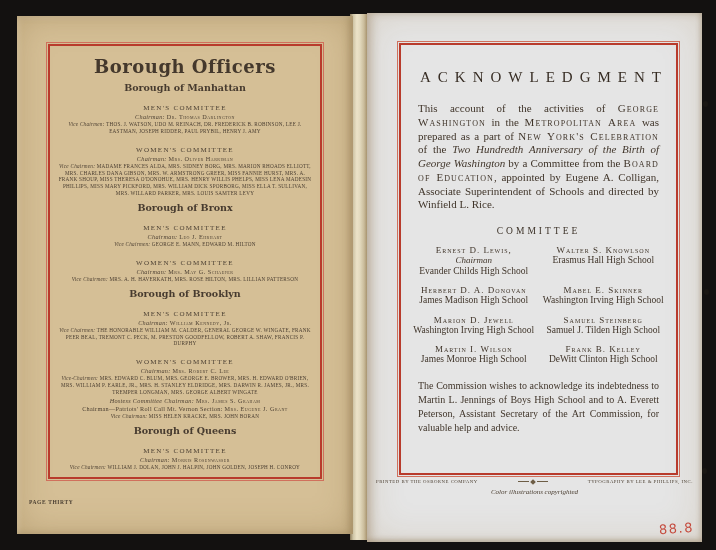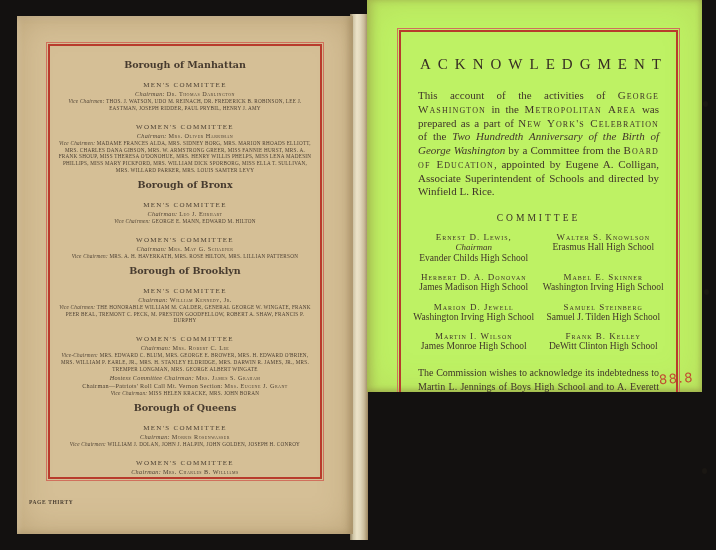--- a/index.html
+++ b/index.html
@@ -1,21 +1,21 @@
 <!DOCTYPE html>
 <html><head>
 <meta charset="utf-8">
 <style>
   html,body{margin:0;padding:0;}
   body{width:716px;height:550px;background:#131110;position:relative;overflow:hidden;
        font-family:"Liberation Serif","DejaVu Serif",serif;}
   .page{position:absolute;overflow:hidden;}
   .left-page{left:17px;top:16px;width:336px;height:518px;background:#d5bf96;
     box-shadow:inset 0 0 34px rgba(120,90,40,.28), inset -4px 0 7px rgba(95,75,40,.30), inset 2px 2px 5px rgba(255,250,230,.35);}
-  .right-page{left:367px;top:0;width:335px;height:392px;background:#bef264;
+  .right-page{left:367px;top:13px;width:335px;height:529px;background:#e5e5e5;
     box-shadow:inset 0 0 38px rgba(150,110,50,.18), inset 5px 0 9px rgba(120,90,50,.28), inset -2px -2px 5px rgba(110,85,45,.25);}
   .gutter{position:absolute;left:350px;top:14px;width:18px;height:526px;
     background:linear-gradient(90deg,#8d7c5c 0%,#cfc5a6 18%,#ece3c8 38%,#e3dabe 55%,#cabc9b 78%,#9c8660 100%);}
   .speck{position:absolute;width:5px;height:6px;border-radius:50%;background:#1a1713;}
 
   .frame{position:absolute;border:1px solid #d0705c;}
   .frame::before{content:"";position:absolute;inset:1px;border:2px solid #b83b2c;pointer-events:none;}
   .lframe{left:29px;top:26px;width:276px;height:437px;}
   .rframe{left:30px;top:28px;width:281px;height:434px;}
   .frame-inner{position:absolute;inset:3px;overflow:hidden;}
@@ -57,20 +57,21 @@
 </style>
 </head>
 <body>
 
 <div class="gutter"></div>
 
 <div class="page left-page">
   <div class="frame lframe">
     <div class="frame-inner l-content">
 
+      <div class="bo-title">Borough Officers</div>
 
       <div class="borough">
         <div class="borough-head">Borough of Manhattan</div>
         <div class="com-head">MEN'S COMMITTEE</div>
         <div class="chair"><span class="lbl">Chairman:</span> <span class="nm">Dr. Thomas Darlington</span></div>
         <div class="vice"><span class="lbl">Vice Chairmen:</span> <span>THOS. J. WATSON, UDO M. REINACH, DR. FREDERICK B. ROBINSON, LEE J. EASTMAN, JOSEPH RIDDER, PAUL PRYBIL, HENRY J. AMY</span></div>
         <div class="com-head">WOMEN'S COMMITTEE</div>
         <div class="chair"><span class="lbl">Chairman:</span> <span class="nm">Mrs. Oliver Harriman</span></div>
         <div class="vice"><span class="lbl">Vice Chairmen:</span> <span>MADAME FRANCES ALDA, MRS. SIDNEY BORG, MRS. MARION RHOADS ELLIOTT, MRS. CHARLES DANA GIBSON, MRS. W. ARMSTRONG GREER, MISS FANNIE HURST, MRS. A. FRANK SHOUP, MISS THERESA O'DONOHUE, MRS. HENRY WILLIS PHELPS, MISS LENA MADESIN PHILLIPS, MISS MARY PICKFORD, MRS. WILLIAM DICK SPORBORG, MISS ELLA T. SULLIVAN, MRS. WILLARD PARKER, MRS. LOUIS SAMTER LEVY</span></div>
       </div>
@@ -171,18 +172,19 @@
 
   <div class="r-footer">
     <span>PRINTED BY THE OSBORNE COMPANY</span>
     <span class="orn">
         <span class="bar"></span>
         <span class="dia"></span>
         <span class="bar"></span>
       </span>
     <span>TYPOGRAPHY BY LEE &amp; PHILLIPS, INC.</span>
   </div>
+  <div class="copyright">Color illustrations copyrighted</div>
   <div class="mark">88.8</div>
 </div>
 
 <div class="speck" style="left:703px;top:101px;"></div>
 <div class="speck" style="left:704px;top:289px;"></div>
 <div class="speck" style="left:702px;top:468px;"></div>
 
 </body></html>

